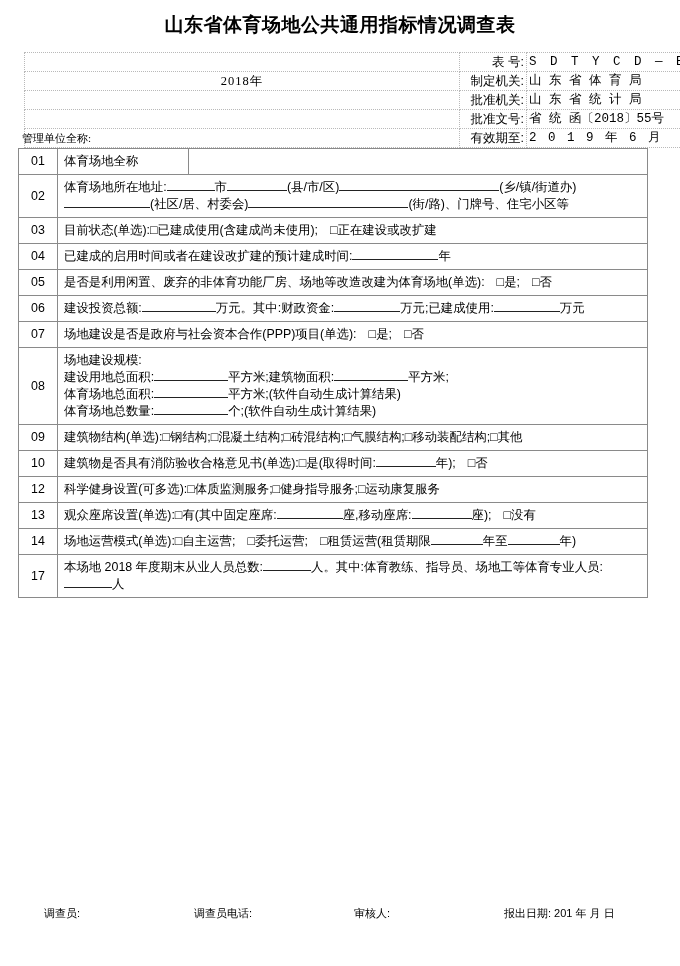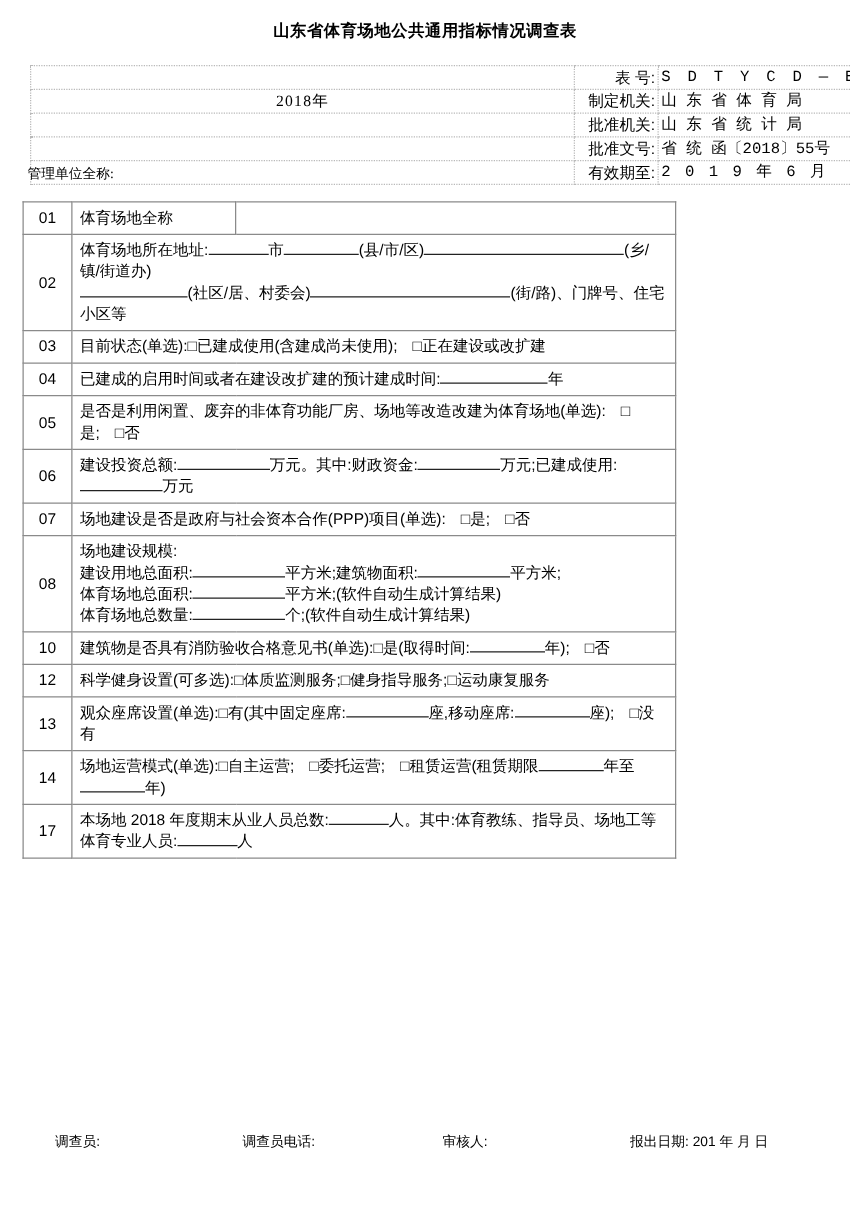--- a/index.html
+++ b/index.html
@@ -20,21 +20,21 @@
     height: 966px;
     position: relative;
     box-sizing: border-box;
   }
 
   
   .title {
     text-align: center;
     font-family: "Liberation Sans", "DejaVu Sans", sans-serif;
     font-weight: bold;
-    font-size: 13px;
+    font-size: 19px;
     letter-spacing: 0.5px;
     padding-top: 12px;
     line-height: 26px;
   }
 
   
   .hdr-wrap {
     position: absolute;
     left: 24px;
     top: 52px;
@@ -78,24 +78,23 @@
 
   
   .main-wrap {
     position: absolute;
     left: 18px;
     top: 148px;
     width: 642px;
   }
   table.main {
     border-collapse: collapse;
-    width: 523px;
+    width: 630px;
     table-layout: fixed;
     border: 1.4px solid #6d6d6d;
-    margin-top: 13px;
   }
   table.main td {
     border: 1px solid #8a8a8a;
     font-size: 12.4px;
     line-height: 17px;
     padding: 4px 6px;
     vertical-align: middle;
     font-family: "Liberation Sans","DejaVu Sans",sans-serif;
   }
   td.num {
@@ -237,20 +236,26 @@
     <tr>
       <td class="num">08</td>
       <td class="body" colspan="2">
         <div>场地建设规模:</div>
         <div><span>建设用地总面积:</span><span class="ln l74"></span><span>平方米;建筑物面积:</span><span class="ln l74"></span><span>平方米;</span></div>
         <div><span>体育场地总面积:</span><span class="ln l74"></span><span>平方米;(软件自动生成计算结果)</span></div>
         <div><span>体育场地总数量:</span><span class="ln l74"></span><span>个;(软件自动生成计算结果)</span></div>
       </td>
     </tr>
 
+    <tr>
+      <td class="num">09</td>
+      <td class="body" colspan="2">
+        <span>建筑物结构(单选):</span><span class="cb">□</span><span>钢结构;</span><span class="cb">□</span><span>混凝土结构;</span><span class="cb">□</span><span>砖混结构;</span><span class="cb">□</span><span>气膜结构;</span><span class="cb">□</span><span>移动装配结构;</span><span class="cb">□</span><span>其他</span>
+      </td>
+    </tr>
 
     <tr>
       <td class="num">10</td>
       <td class="body" colspan="2">
         <span>建筑物是否具有消防验收合格意见书(单选):</span><span class="cb">□</span><span>是(取得时间:</span><span class="ln l60"></span><span>年);</span><span class="cb ml">□</span><span>否</span>
       </td>
     </tr>
 
 
     <tr>

